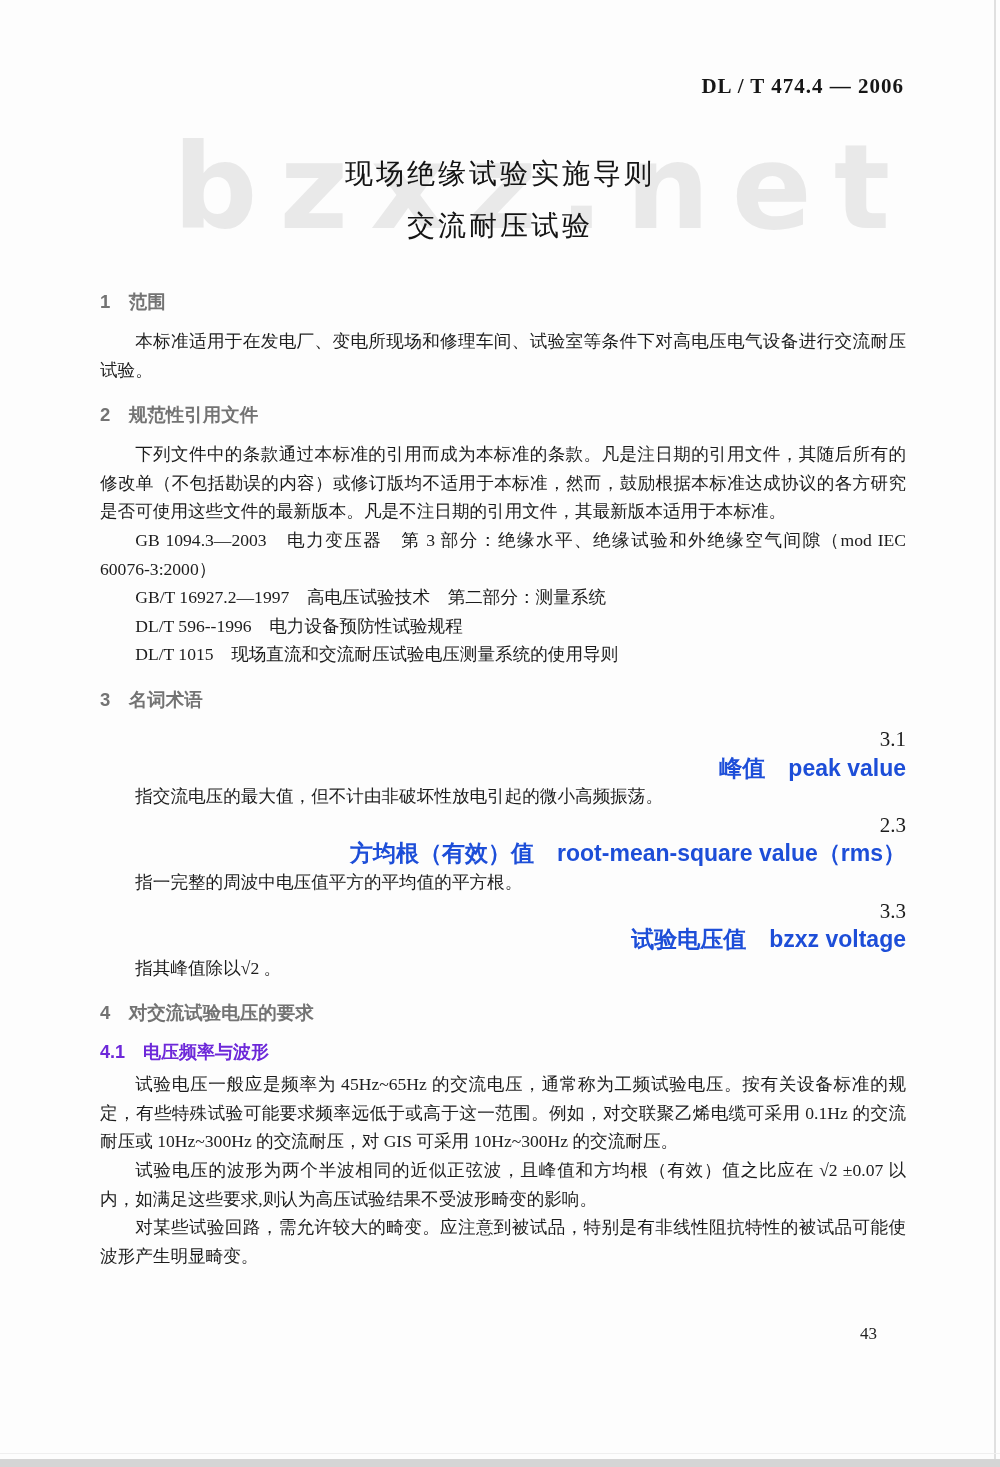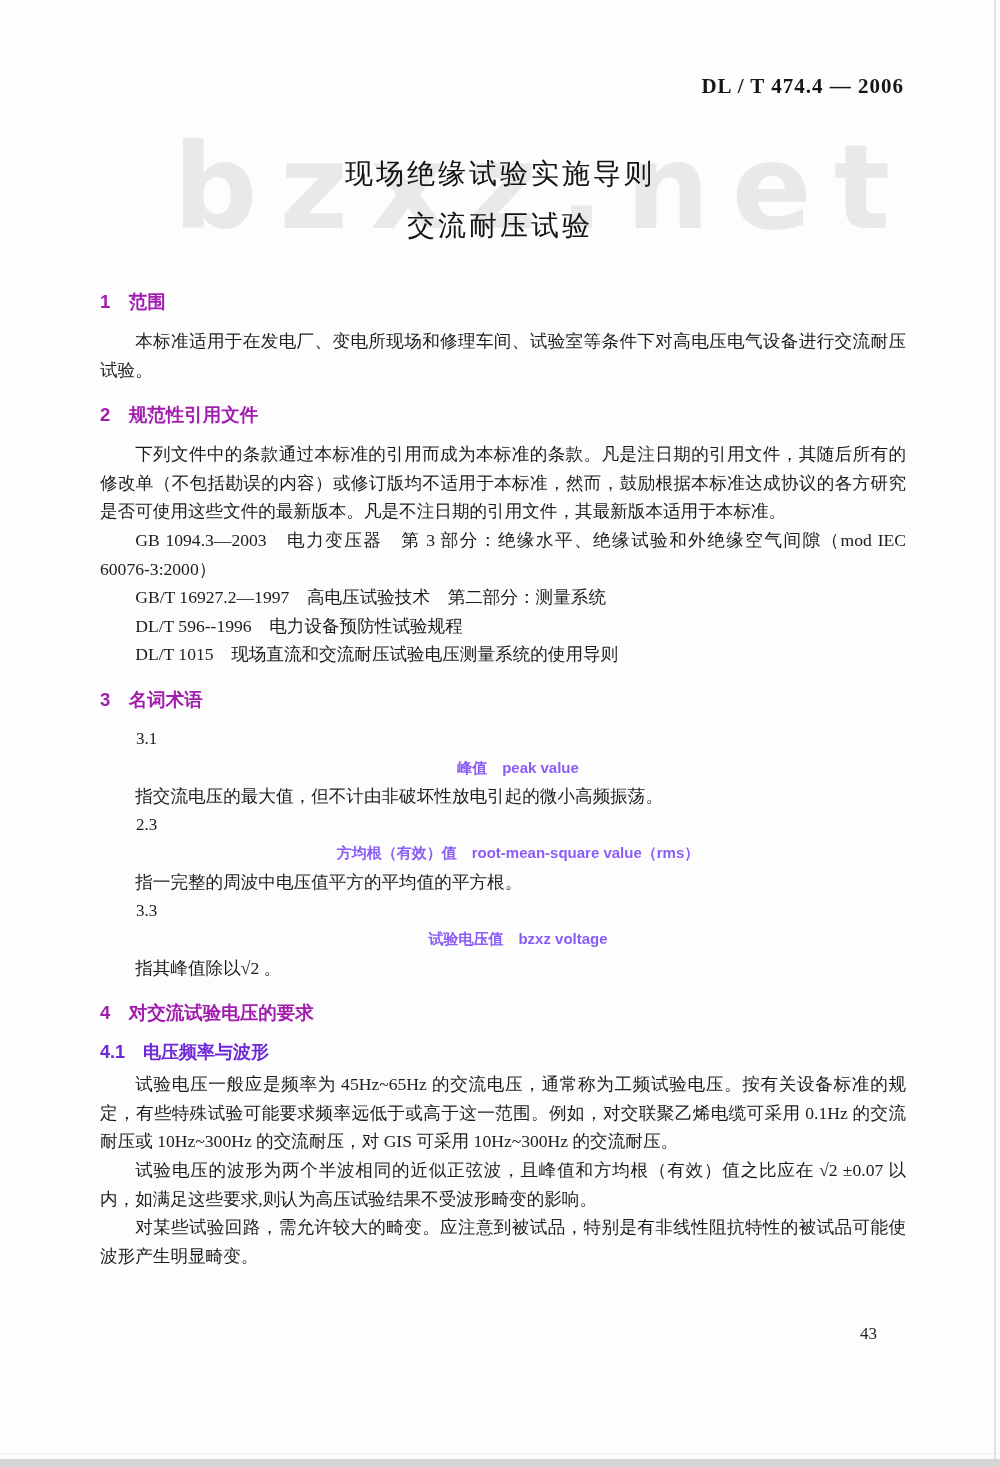--- a/index.html
+++ b/index.html
@@ -89,47 +89,46 @@
     text-align: justify;
   }
   .blk { margin: 0; }
   .h1 {
     font-family: "Liberation Sans", sans-serif;
     font-weight: 700;
     font-size: 18.5px;
     line-height: 28px;
     margin: 17px 0 11px 0;
     text-align: left;
-    color: #a21caf;
+    color: #737373;
   }
   .h1:first-child { margin-top: 0; }
   .h2 {
     font-family: "Liberation Sans", sans-serif;
     font-weight: 700;
     font-size: 18px;
     line-height: 28px;
     margin: 0 0 4px 0;
     text-align: left;
     color: #6d28d9;
   }
   .h2num {
     font-family: "Liberation Serif", serif;
-    font-size: 17px;
+    font-size: 21px;
     line-height: 28.6px;
-    text-align: left;
-    margin-left: 36px;
+    text-align: right;
   }
   .para { text-indent: 2em; }
   .term {
     font-weight: 700;
     text-indent: 2em;
     font-family: "Liberation Sans", sans-serif;
-    font-size: 15px;
-    text-align: center;
-    color: #8b5cf6;
+    font-size: 23px;
+    text-align: right;
+    color: #1d4ed8;
   }
   .page-number {
     position: absolute;
     top: 1324px;
     left: 860px;
     font-size: 17px;
     color: #222;
     z-index: 1;
   }
 </style>

